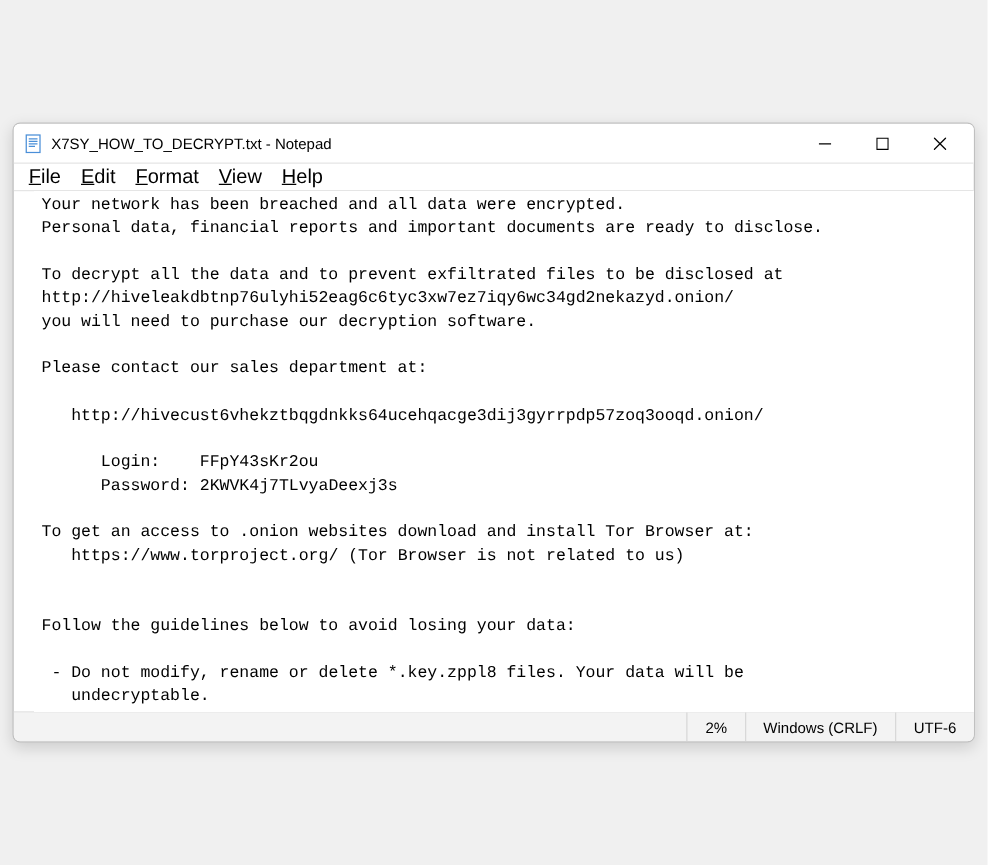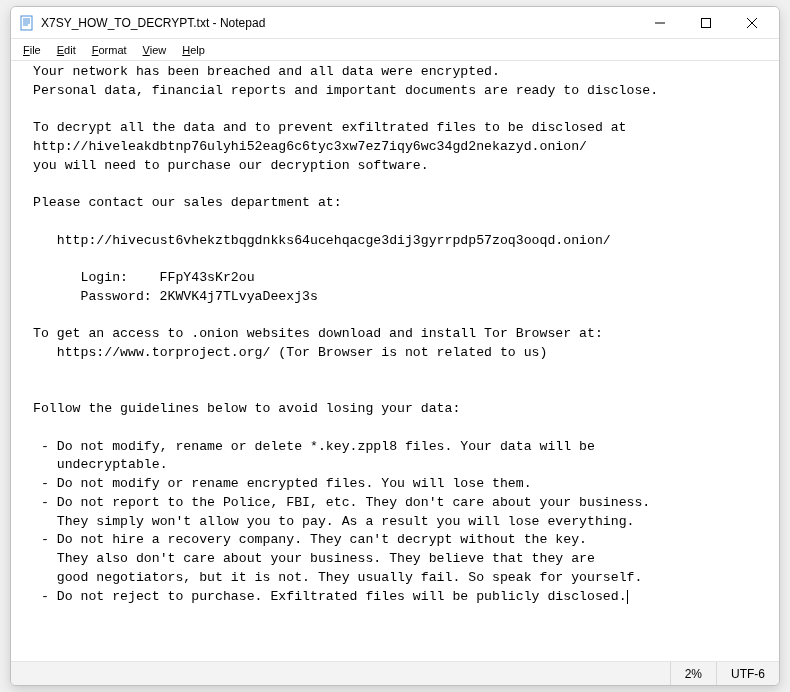--- a/index.html
+++ b/index.html
@@ -8,21 +8,21 @@
       height: 692px;
       background: #f0f0f0;
       font-family: "Segoe UI", Tahoma, sans-serif;
       display: flex;
       align-items: center;
       justify-content: center;
       padding: 10px;
     }
     .window {
       width: 780px;
-      height: 680px;
+      height: 496px;
       background: #ffffff;
       border: 1px solid #c0c0c0;
       border-radius: 6px;
       display: flex;
       flex-direction: column;
       box-shadow: 0 4px 12px rgba(0,0,0,0.15);
       overflow: hidden;
     }
     .titlebar {
       height: 32px;
@@ -57,21 +57,21 @@
       justify-content: center;
       cursor: pointer;
     }
     .win-btn svg { width: 10px; height: 10px; }
     .menubar {
       height: 22px;
       display: flex;
       align-items: center;
       padding: 0 4px;
       border-bottom: 1px solid #e5e5e5;
-      font-size: 11px;
+      font-size: 16px;
     }
     .menu-item {
       padding: 2px 8px;
       cursor: pointer;
     }
     .menu-item .underline { text-decoration: underline; }
     .content {
       flex: 1;
       padding: 2px 6px;
       overflow: auto;
@@ -179,16 +179,17 @@
  - Do not report to the Police, FBI, etc. They don't care about your business.
    They simply won't allow you to pay. As a result you will lose everything.
  - Do not hire a recovery company. They can't decrypt without the key. 
    They also don't care about your business. They believe that they are 
    good negotiators, but it is not. They usually fail. So speak for yourself.
  - Do not reject to purchase. Exfiltrated files will be publicly disclosed.</span><span class="caret"></span></div>
 
   <div class="statusbar">
     <div class="status-spacer"></div>
     <div class="status-cell">2%</div>
+    <div class="status-cell">Windows (CRLF)</div>
     <div class="status-cell">UTF-6</div>
   </div>
 
 </div>
 
 </body></html>

